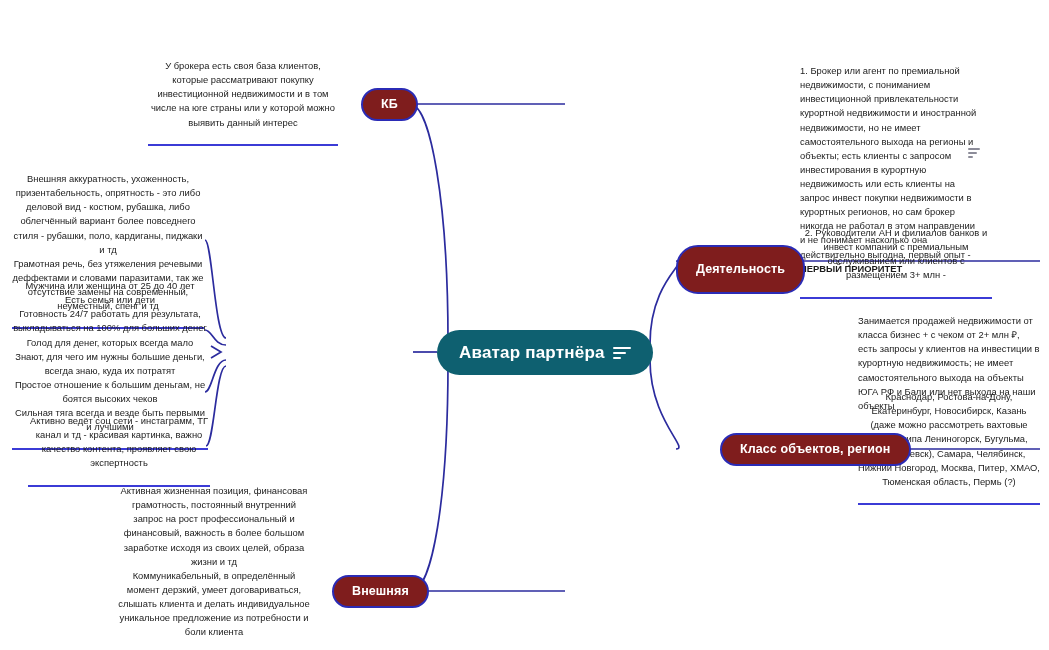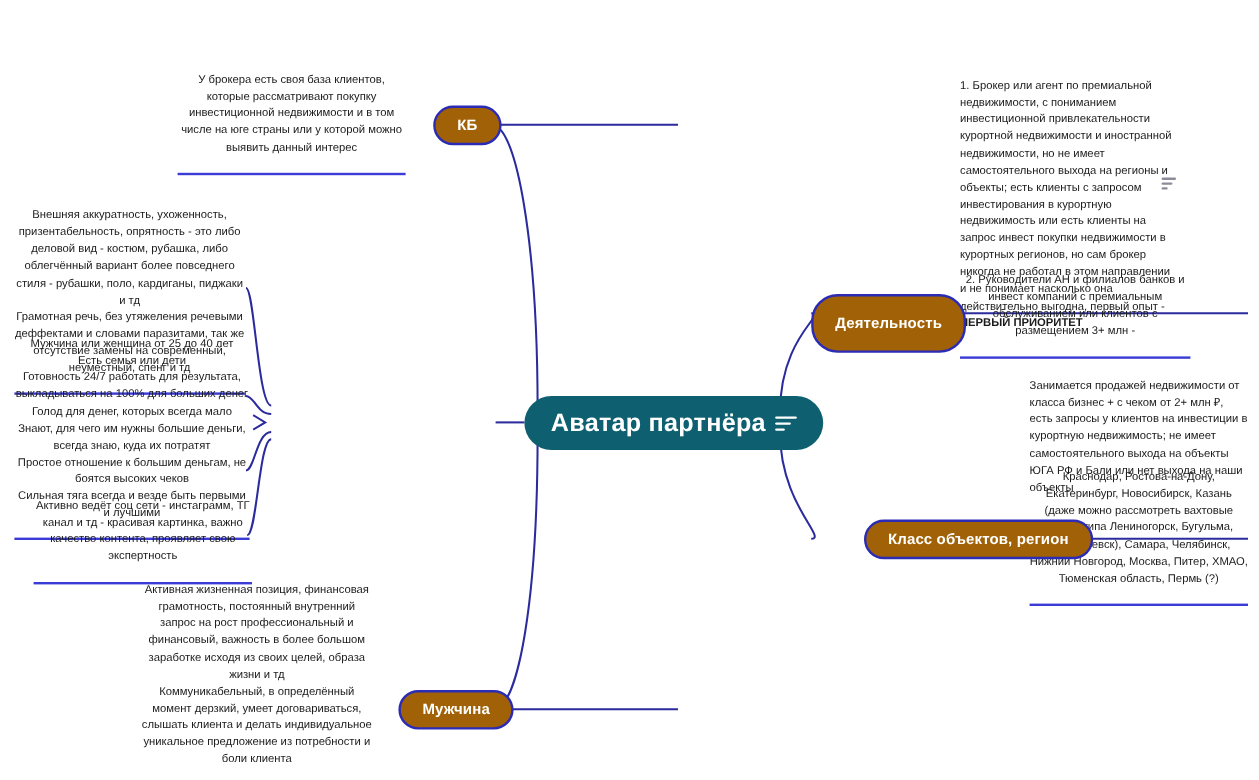--- a/index.html
+++ b/index.html
@@ -33,27 +33,27 @@
     box-sizing: border-box;
     display: flex;
     align-items: center;
     color: #ffffff;
     z-index: 5;
   }
   .node-root {
     background: #0e6070;
     border-radius: 26px;
     padding: 0 22px;
-    font-size: 21px;
+    font-size: 17px;
     font-weight: bold;
     letter-spacing: .2px;
     gap: 8px;
   }
   .node-branch {
-    background: #a16207;
+    background: #7f1d1d;
     border: 2px solid #2b2bb5;
     border-radius: 22px;
     padding: 0 18px;
     font-size: 12.5px;
     font-weight: bold;
     line-height: 1.25;
     letter-spacing: .1px;
   }
 
   
@@ -145,21 +145,21 @@
         <i></i>
       </span>
   </div>
 
   <div class="node node-branch" style="left:361px; top:88px; height:33px;">
     <span>КБ</span>
   </div>
 
 
   <div class="node node-branch" style="left:332px; top:575px; height:33px;">
-    <span>Мужчина</span>
+    <span>Внешняя</span>
   </div>
 
   <div class="node node-branch" style="left:676px; top:245px; height:49px;">
     <span>Деятельность</span>
   </div>
 
   <div class="node node-branch" style="left:676px; top:433px; height:33px;margin-left:44px;">
     <span>Класс объектов, регион</span>
   </div>
 

